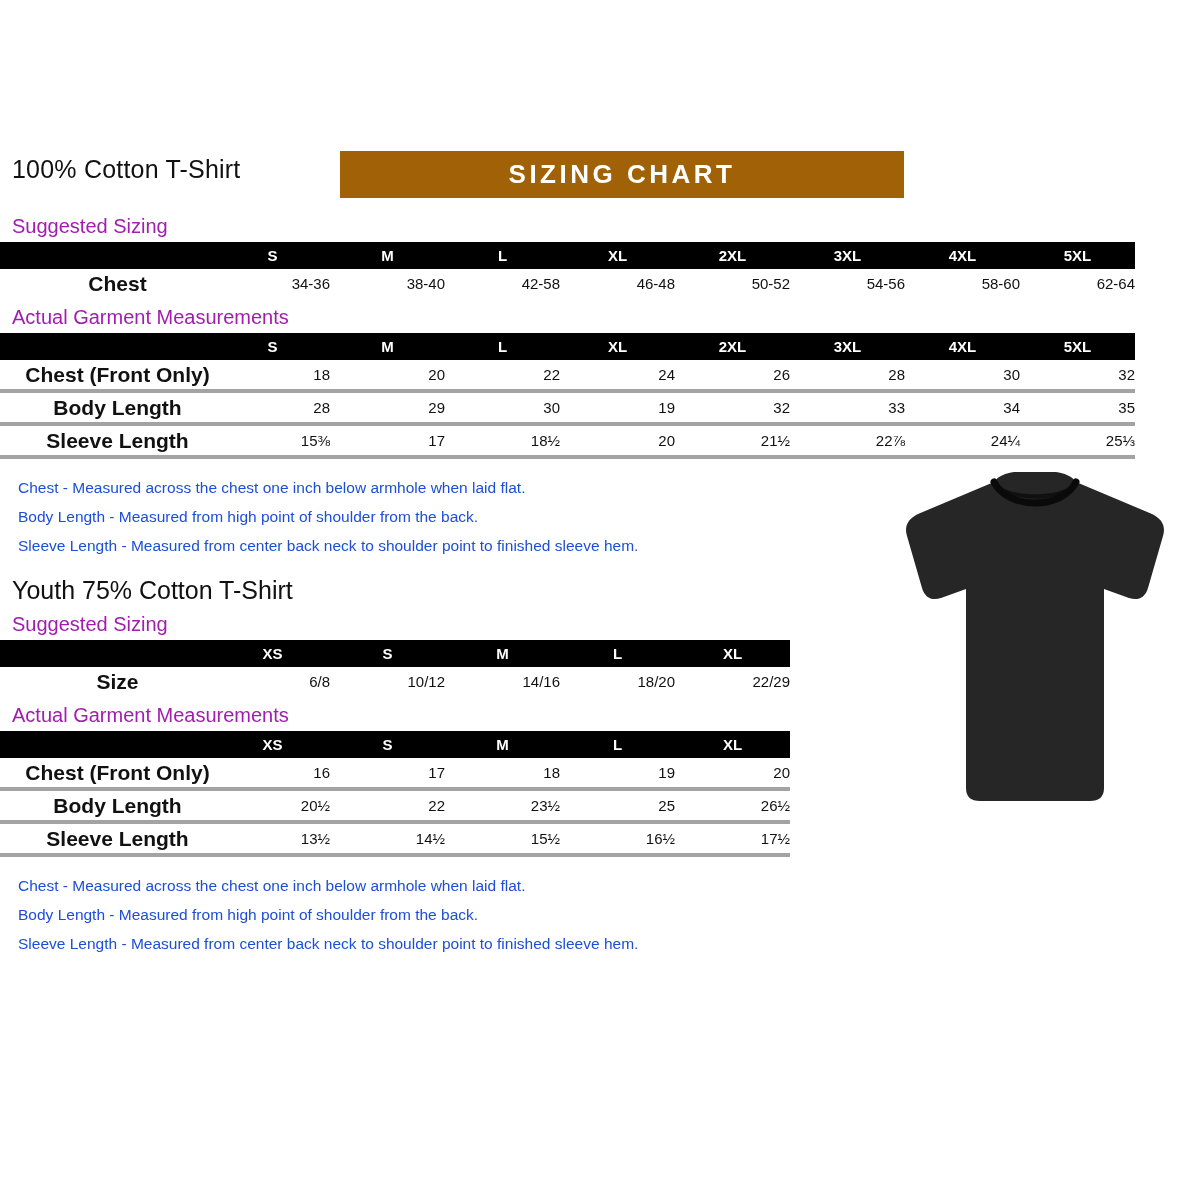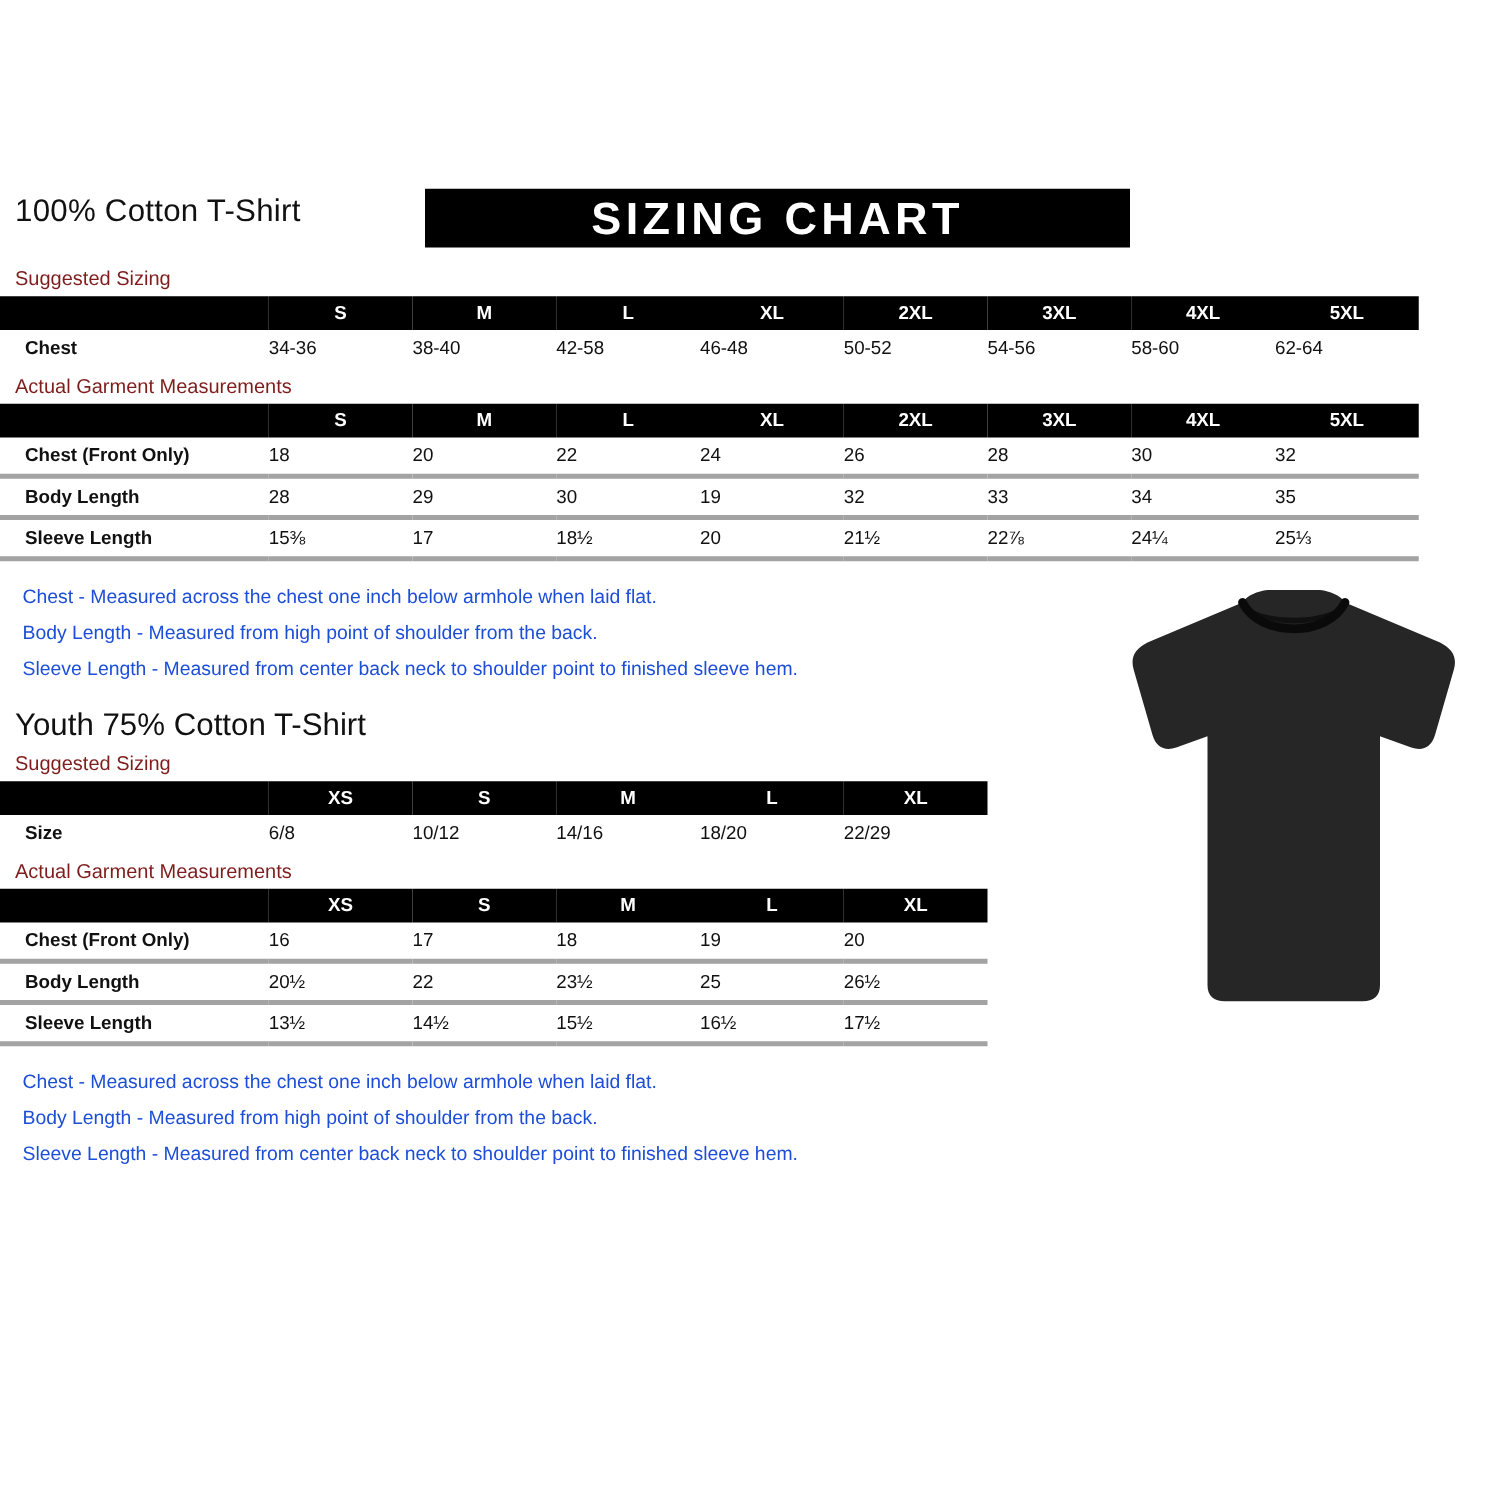--- a/index.html
+++ b/index.html
@@ -43,34 +43,34 @@
     letter-spacing: 0.2px;
     color: #111;
     white-space: nowrap;
   }
   .sizing-banner {
     position: absolute;
     left: 340px;
     top: -4px;
     width: 564px;
     height: 47px;
-    background: #000000;
+    background: #a16207;
     color: #ffffff;
     display: flex;
     align-items: center;
     justify-content: center;
-    font-size: 36px;
+    font-size: 26px;
     font-weight: bold;
     letter-spacing: 3.5px;
   }
 
   
   .sub-label {
-    font-size: 16px;
-    color: #7f1d1d;
+    font-size: 20px;
+    color: #a21caf;
     margin: 8px 0 4px 12px;
   }
 
   
   table.size-table {
     border-collapse: collapse;
     table-layout: fixed;
     margin-left: 0px;
   }
   table.size-table td, table.size-table th {
@@ -88,30 +88,30 @@
     text-align: center;
     vertical-align: middle;
     height: 27px;
   }
   .hdr-row td.label-cell {
     text-align: left;
     padding-left: 8px;
   }
   .data-row td {
     font-size: 15px;
-    text-align: left;
+    text-align: right;
     vertical-align: middle;
     height: 29px;
     color: #111;
   }
   .data-row td.label-cell {
-    text-align: left;
+    text-align: center;
     padding-left: 20px;
     font-weight: bold;
-    font-size: 15px;
+    font-size: 21px;
   }
   .rule-row td {
     border-bottom: 4px solid #a3a3a3;
   }
 
   
   .adult-table { width: 1135px; }
   .adult-table col.c-label { width: 215px; }
   .adult-table col.c-size  { width: 115px; }
 

